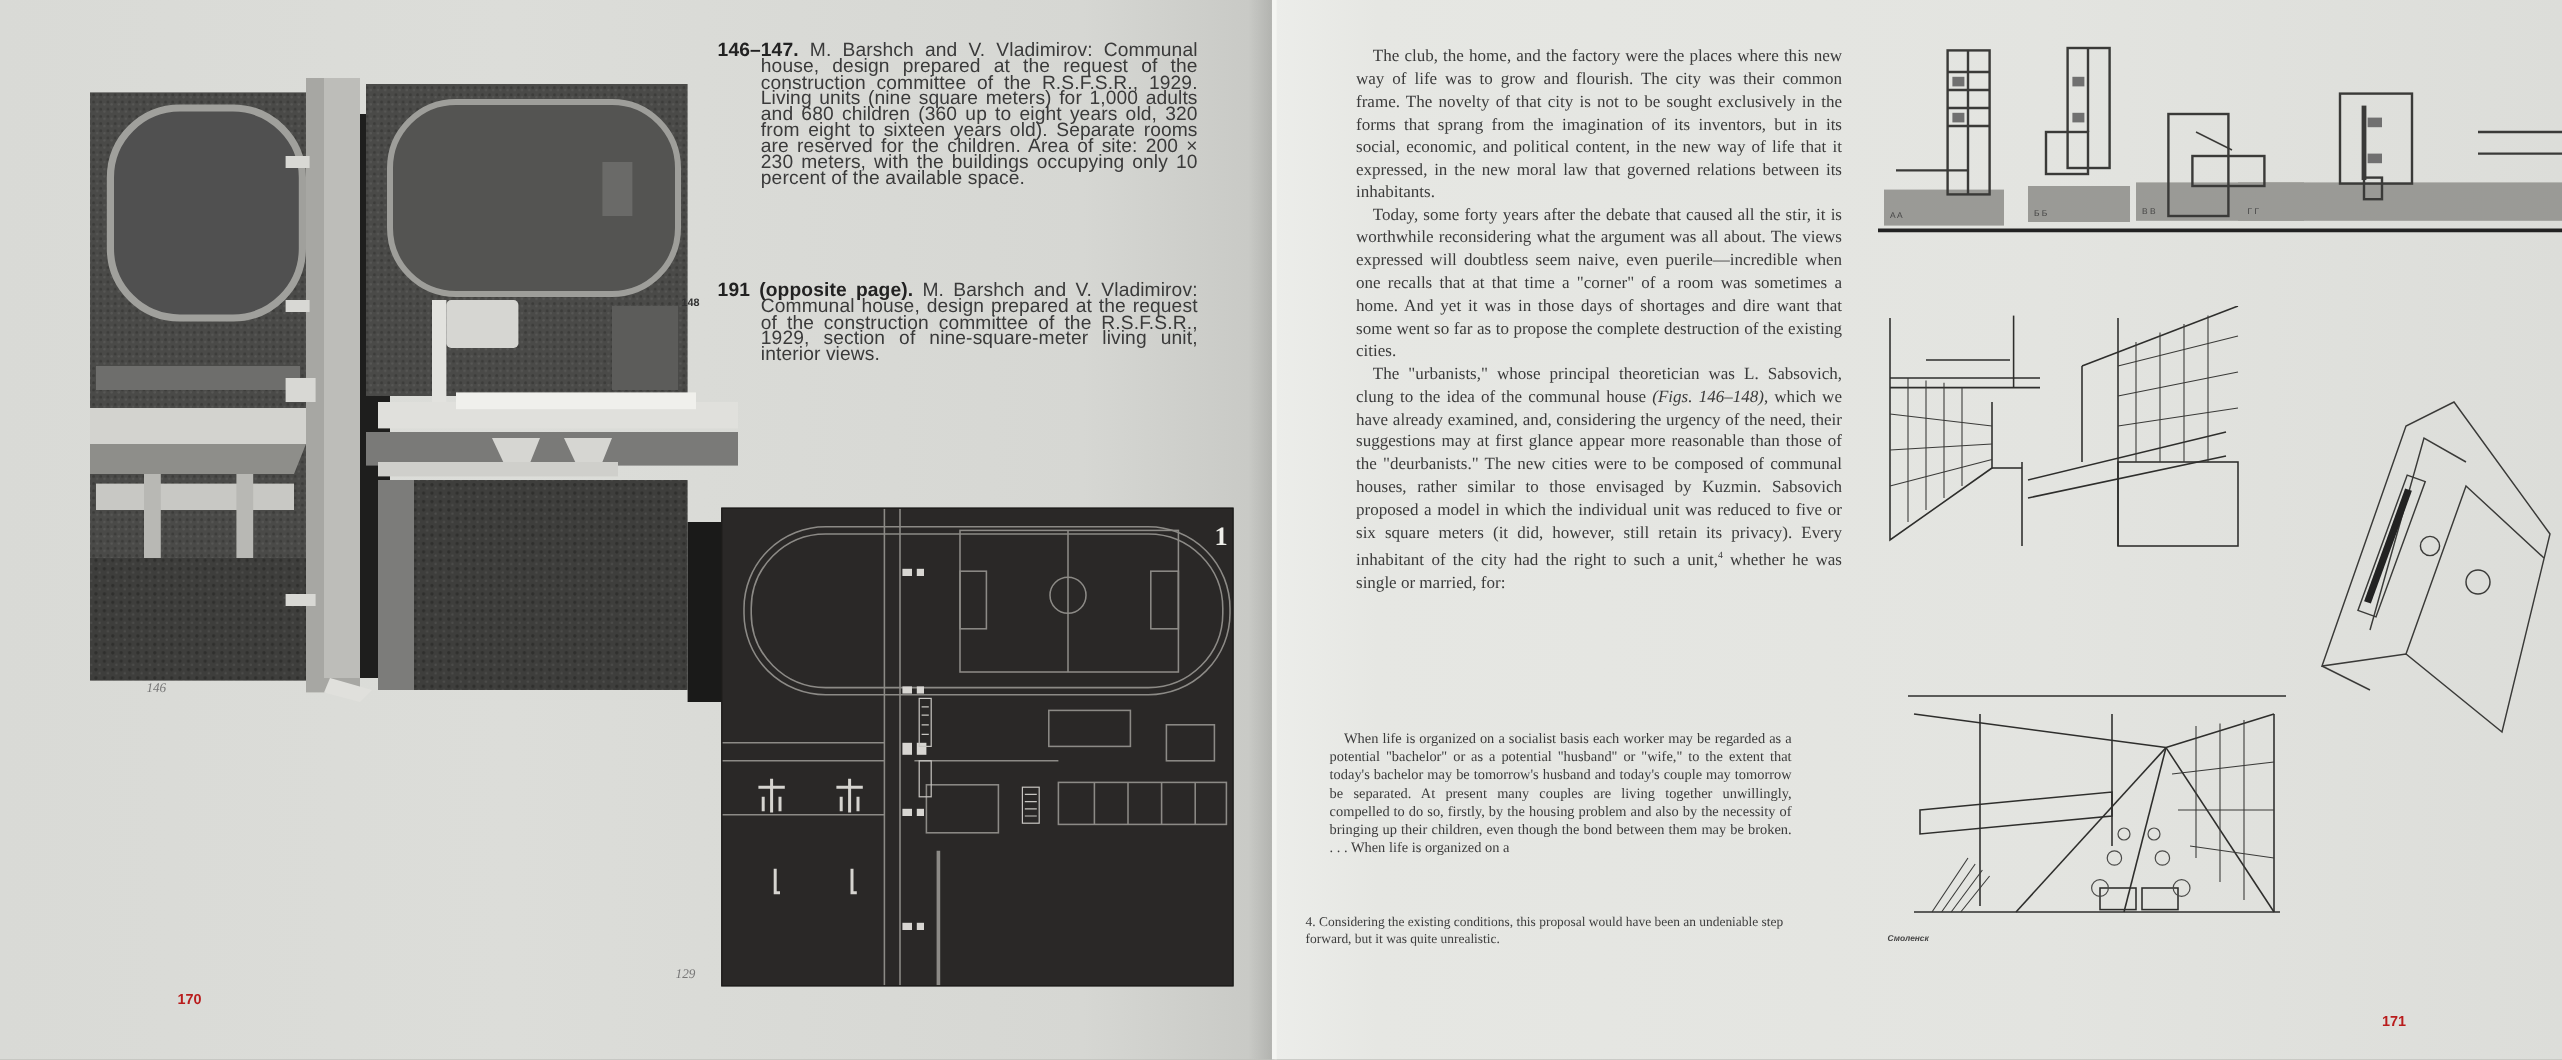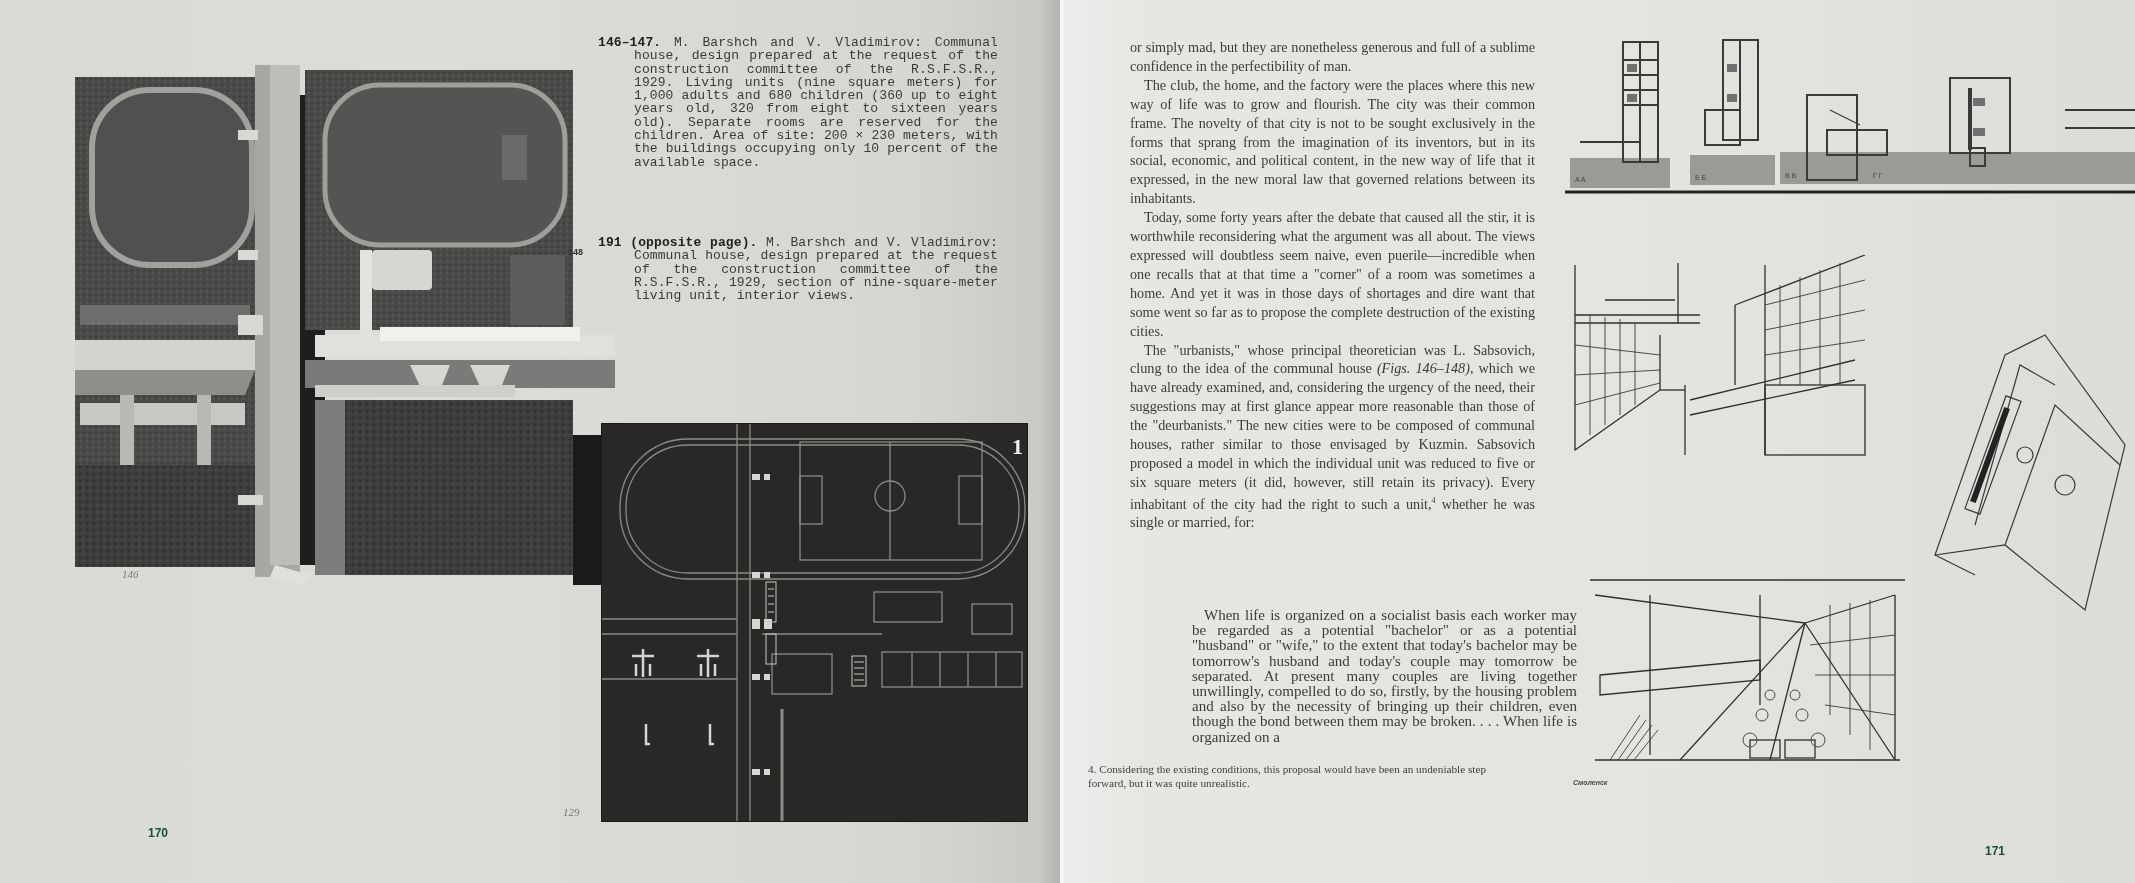--- a/index.html
+++ b/index.html
@@ -11,43 +11,43 @@
     .page { position:absolute; top:0; height:883px; }
     .page-left { left:0; width:1062px; background:linear-gradient(90deg,#d9dad6 0%,#dcddd9 40%,#d6d7d3 85%,#c7c8c4 100%); }
     .page-right { left:1062px; width:1073px; background:linear-gradient(90deg,#ecedea 0%,#e6e7e3 8%,#e3e4e0 60%,#dcddd9 100%); }
     .gutter-shadow { position:absolute; left:1040px; top:0; width:24px; height:883px;
       background:linear-gradient(90deg,rgba(0,0,0,0) 0%,rgba(0,0,0,0.10) 80%,rgba(0,0,0,0.04) 100%); }
     .gutter-edge { position:absolute; left:1060px; top:0; width:4px; height:883px; background:#f4f5f2; }
 
     
     .model-photo { position:absolute; left:70px; top:65px; width:545px; height:520px; }
     .caption-text {
-      position:absolute; font-family:Liberation Mono, monospace; font-size:13px;
+      position:absolute; font-family:Liberation Sans, sans-serif; font-size:16px;
       line-height:13.3px; color:#3a3a3a; text-align:justify; letter-spacing:0.1px;
     }
     .caption-text b { color:#222; }
     .cap-1 { left:598px; top:36px; width:400px; }
     .cap-2 { left:598px; top:236px; width:400px; }
     .cap-indent { display:block; padding-left:36px; text-indent:-36px; }
 
     .fig-label { position:absolute; font-family:"Liberation Serif", serif; font-style:italic; font-size:11px; color:#777; }
-    .page-number { position:absolute; font-family:"Liberation Sans", sans-serif; font-weight:bold; font-size:12px; color:#14532d; }
+    .page-number { position:absolute; font-family:"Liberation Sans", sans-serif; font-weight:bold; font-size:12px; color:#b91c1c; }
 
     
     .site-plan { position:absolute; left:601px; top:423px; width:425px; height:397px; background:#2a2827; border:1px solid #1c1b1a; }
 
     
     .body-text {
       position:absolute; left:1130px; width:405px; font-size:14.2px; line-height:18.9px;
       color:#3b3b3b; text-align:justify;
     }
     .body-text p { margin:0; text-indent:14px; }
     .body-text p.cont { text-indent:0; }
     .quote-text {
-      position:absolute; left:1192px; top:608px; width:385px; font-size:15px; line-height:15.2px;
+      position:absolute; left:1108px; top:608px; width:385px; font-size:12px; line-height:15.2px;
       color:#3b3b3b; text-align:justify;
     }
     .quote-text p { margin:0; text-indent:12px; }
     .footnote {
       position:absolute; left:1088px; top:762px; width:398px; font-size:11.2px; line-height:14px;
       color:#3e3e3e; text-align:justify;
     }
     .drawing { position:absolute; }
     .credit { position:absolute; left:1573px; top:779px; font-family:"Liberation Sans", sans-serif; font-size:7px; font-weight:bold; font-style:italic; color:#444; }
   </style>
@@ -175,21 +175,20 @@
   <g stroke="#d6d4d0" stroke-width="2.5" fill="none">
     <path d="M30,232 h22 M41,225 v28 M34,240 v12 M48,240 v12"></path>
     <path d="M95,232 h22 M106,225 v28 M99,240 v12 M113,240 v12"></path>
     <path d="M44,300 v20 h4"></path>
     <path d="M108,300 v20 h4"></path>
   </g>
   <text x="410" y="30" font-family="Liberation Serif, serif" font-weight="bold" font-size="22" fill="#efefea">1</text>
 </svg>
 
 <div class="body-text" style="top:38px;">
-  <p class="cont">or simply mad, but they are nonetheless generous and full of a sublime confidence in the perfectibility of man.</p>
   <p>The club, the home, and the factory were the places where this new way of life was to grow and flourish. The city was their common frame. The novelty of that city is not to be sought exclusively in the forms that sprang from the imagination of its inventors, but in its social, economic, and political content, in the new way of life that it expressed, in the new moral law that governed relations between its inhabitants.</p>
   <p>Today, some forty years after the debate that caused all the stir, it is worthwhile reconsidering what the argument was all about. The views expressed will doubtless seem naive, even puerile—incredible when one recalls that at that time a "corner" of a room was sometimes a home. And yet it was in those days of shortages and dire want that some went so far as to propose the complete destruction of the existing cities.</p>
   <p><span>The "urbanists," whose principal theoretician was L. Sabsovich, clung to the idea of the communal house </span><i>(Figs. 146–148)</i><span>, which we have already examined, and, considering the urgency of the need, their suggestions may at first glance appear more reasonable than those of the "deurbanists." The new cities were to be composed of communal houses, rather similar to those envisaged by Kuzmin. Sabsovich proposed a model in which the individual unit was reduced to five or six square meters (it did, however, still retain its privacy). Every inhabitant of the city had the right to such a unit,</span><sup style="font-size:8px;">4</sup><span> whether he was single or married, for:</span></p>
 </div>
 
 <div class="quote-text">
   <p>When life is organized on a socialist basis each worker may be regarded as a potential "bachelor" or as a potential "husband" or "wife," to the extent that today's bachelor may be tomorrow's husband and today's couple may tomorrow be separated. At present many couples are living together unwillingly, compelled to do so, firstly, by the housing problem and also by the necessity of bringing up their children, even though the bond between them may be broken. . . . When life is organized on a</p>
 </div>
 
 <div class="footnote">4. Considering the existing conditions, this proposal would have been an undeniable step forward, but it was quite unrealistic.</div>

